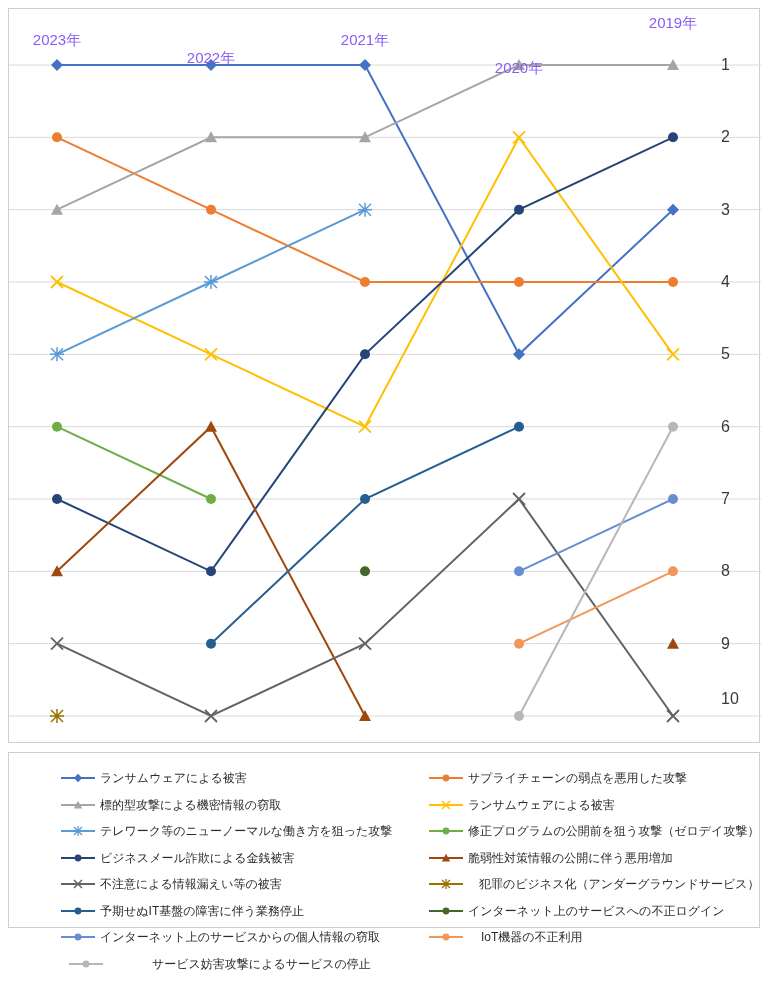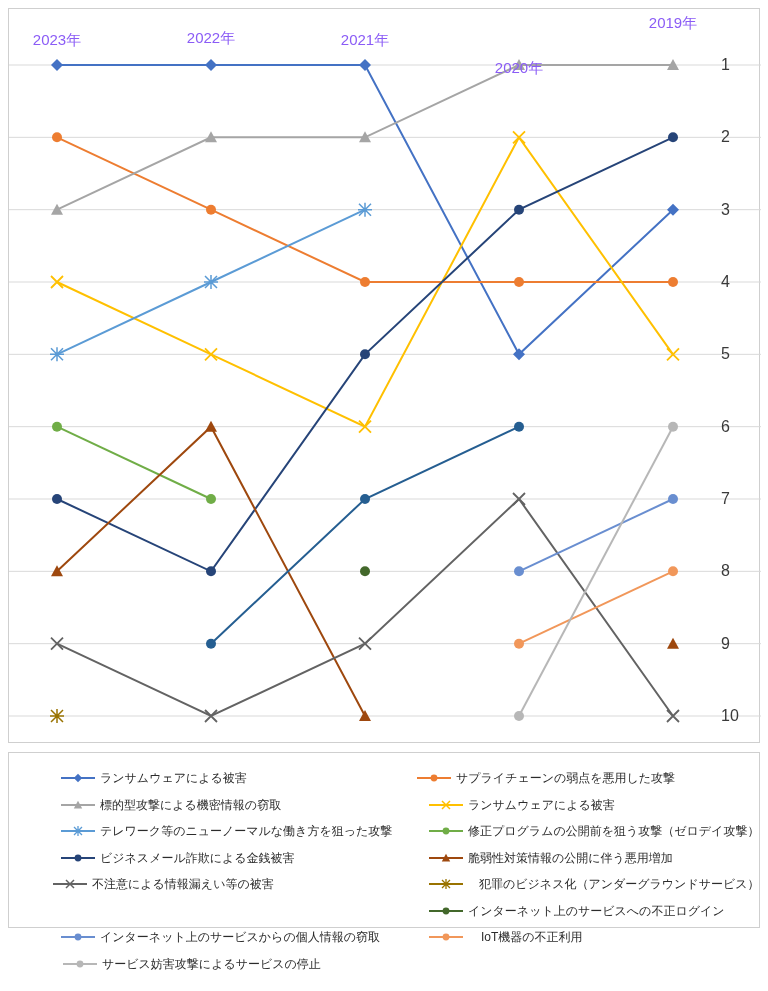--- a/index.html
+++ b/index.html
@@ -187,53 +187,53 @@
           <circle cx="664" cy="562.3333333333333" r="5" fill="#f1975a"></circle>
         </g>
         <g>
           <polyline points="510,707 664,417.6666666666667" fill="none" stroke="#b7b7b7" stroke-width="2"></polyline>
           <circle cx="510" cy="707" r="5" fill="#b7b7b7"></circle>
           <circle cx="664" cy="417.6666666666667" r="5" fill="#b7b7b7"></circle>
         </g>
       </svg>
     <div id="x-axis-labels">
         <div class="x-label" style="left: 48px; top: 22px;">2023年</div>
-        <div class="x-label" style="left: 202px; top: 20px;">2022年</div>
+        <div class="x-label" style="left: 202px; top: 40px;">2022年</div>
         <div class="x-label" style="left: 356px; top: 22px;">2021年</div>
         <div class="x-label" style="left: 510px; top: 22px; margin-top: 28px;">2020年</div>
         <div class="x-label" style="left: 664px; top: 5px;">2019年</div>
       </div>
     <div id="y-axis-labels">
         <div class="y-label" style="left: 712px; top: 56px;">1</div>
         <div class="y-label" style="left: 712px; top: 128.333px;">2</div>
         <div class="y-label" style="left: 712px; top: 200.667px;">3</div>
         <div class="y-label" style="left: 712px; top: 273px;">4</div>
         <div class="y-label" style="left: 712px; top: 345.333px;">5</div>
         <div class="y-label" style="left: 712px; top: 417.667px;">6</div>
         <div class="y-label" style="left: 712px; top: 490px;">7</div>
         <div class="y-label" style="left: 712px; top: 562.333px;">8</div>
         <div class="y-label" style="left: 712px; top: 634.667px;">9</div>
-        <div class="y-label" style="left: 712px; top: 707px;">10</div>
+        <div class="y-label" style="left: 712px; top: 690px;">10</div>
       </div>
   </div>
 
   <div id="legend-panel">
     <div id="legend-grid">
         <div class="legend-item" style="left: 52px; top: 6px;">
           <span class="legend-mark">
             <svg width="34" height="14">
               <line x1="0" x2="34" y1="7" y2="7" stroke="#4472c4" stroke-width="2"></line>
               <g>
                 <polygon points="17,2.8 21.2,7 17,11.2 12.8,7" fill="#4472c4"></polygon>
               </g>
             </svg>
           </span>
           <span class="legend-text">ランサムウェアによる被害</span>
         </div>
-        <div class="legend-item" style="left: 408px; top: 6px;">
+        <div class="legend-item" style="left: 420px; top: 6px;">
           <span class="legend-mark">
             <svg width="34" height="14">
               <line x1="0" x2="34" y1="7" y2="7" stroke="#ed7d31" stroke-width="2"></line>
               <g>
                 <circle cx="17" cy="7" r="3.4" fill="#ed7d31"></circle>
               </g>
             </svg>
           </span>
           <span class="legend-text">サプライチェーンの弱点を悪用した攻撃</span>
         </div>
@@ -296,21 +296,21 @@
           <span class="legend-mark">
             <svg width="34" height="14">
               <line x1="0" x2="34" y1="7" y2="7" stroke="#9e480e" stroke-width="2"></line>
               <g>
                 <polygon points="17,2.8 21.2,10.6 12.8,10.6" fill="#9e480e"></polygon>
               </g>
             </svg>
           </span>
           <span class="legend-text">脆弱性対策情報の公開に伴う悪用増加</span>
         </div>
-        <div class="legend-item" style="left: 44px; top: 112px;">
+        <div class="legend-item" style="left: 52px; top: 112px;">
           <span class="legend-mark">
             <svg width="34" height="14">
               <line x1="0" x2="34" y1="7" y2="7" stroke="#636363" stroke-width="2"></line>
               <g>
                 <path d="M13,3 L21,11 M21,3 L13,11" stroke="#636363" stroke-width="1.5" fill="none"></path>
               </g>
             </svg>
           </span>
           <span class="legend-text">不注意による情報漏えい等の被害</span>
         </div>
@@ -318,20 +318,31 @@
           <span class="legend-mark">
             <svg width="34" height="14">
               <line x1="0" x2="34" y1="7" y2="7" stroke="#997300" stroke-width="2"></line>
               <g>
                 <path d="M13,3 L21,11 M21,3 L13,11 M17,2 L17,12 M12,7 L22,7" stroke="#997300" stroke-width="1.3" fill="none"></path>
               </g>
             </svg>
           </span>
           <span class="legend-text">犯罪のビジネス化（アンダーグラウンドサービス）</span>
         </div>
+        <div class="legend-item" style="left: 52px; top: 138.5px;">
+          <span class="legend-mark">
+            <svg width="34" height="14">
+              <line x1="0" x2="34" y1="7" y2="7" stroke="#255e91" stroke-width="2"></line>
+              <g>
+                <circle cx="17" cy="7" r="3.4" fill="#255e91"></circle>
+              </g>
+            </svg>
+          </span>
+          <span class="legend-text">予期せぬIT基盤の障害に伴う業務停止</span>
+        </div>
         <div class="legend-item" style="left: 52px; top: 165px;">
           <span class="legend-mark">
             <svg width="34" height="14">
               <line x1="0" x2="34" y1="7" y2="7" stroke="#698ed0" stroke-width="2"></line>
               <g>
                 <circle cx="17" cy="7" r="3.4" fill="#698ed0"></circle>
               </g>
             </svg>
           </span>
           <span class="legend-text">インターネット上のサービスからの個人情報の窃取</span>
@@ -351,21 +362,21 @@
           <span class="legend-mark">
             <svg width="34" height="14">
               <line x1="0" x2="34" y1="7" y2="7" stroke="#f1975a" stroke-width="2"></line>
               <g>
                 <circle cx="17" cy="7" r="3.4" fill="#f1975a"></circle>
               </g>
             </svg>
           </span>
           <span class="legend-text">IoT機器の不正利用</span>
         </div>
-        <div class="legend-item" style="left: 54px; top: 191.5px;">
+        <div class="legend-item" style="left: 60px; top: 191.5px; gap: 44px;">
           <span class="legend-mark">
             <svg width="34" height="14">
               <line x1="0" x2="34" y1="7" y2="7" stroke="#b7b7b7" stroke-width="2"></line>
               <g>
                 <circle cx="17" cy="7" r="3.4" fill="#b7b7b7"></circle>
               </g>
             </svg>
           </span>
           <span class="legend-text">サービス妨害攻撃によるサービスの停止</span>
         </div>

